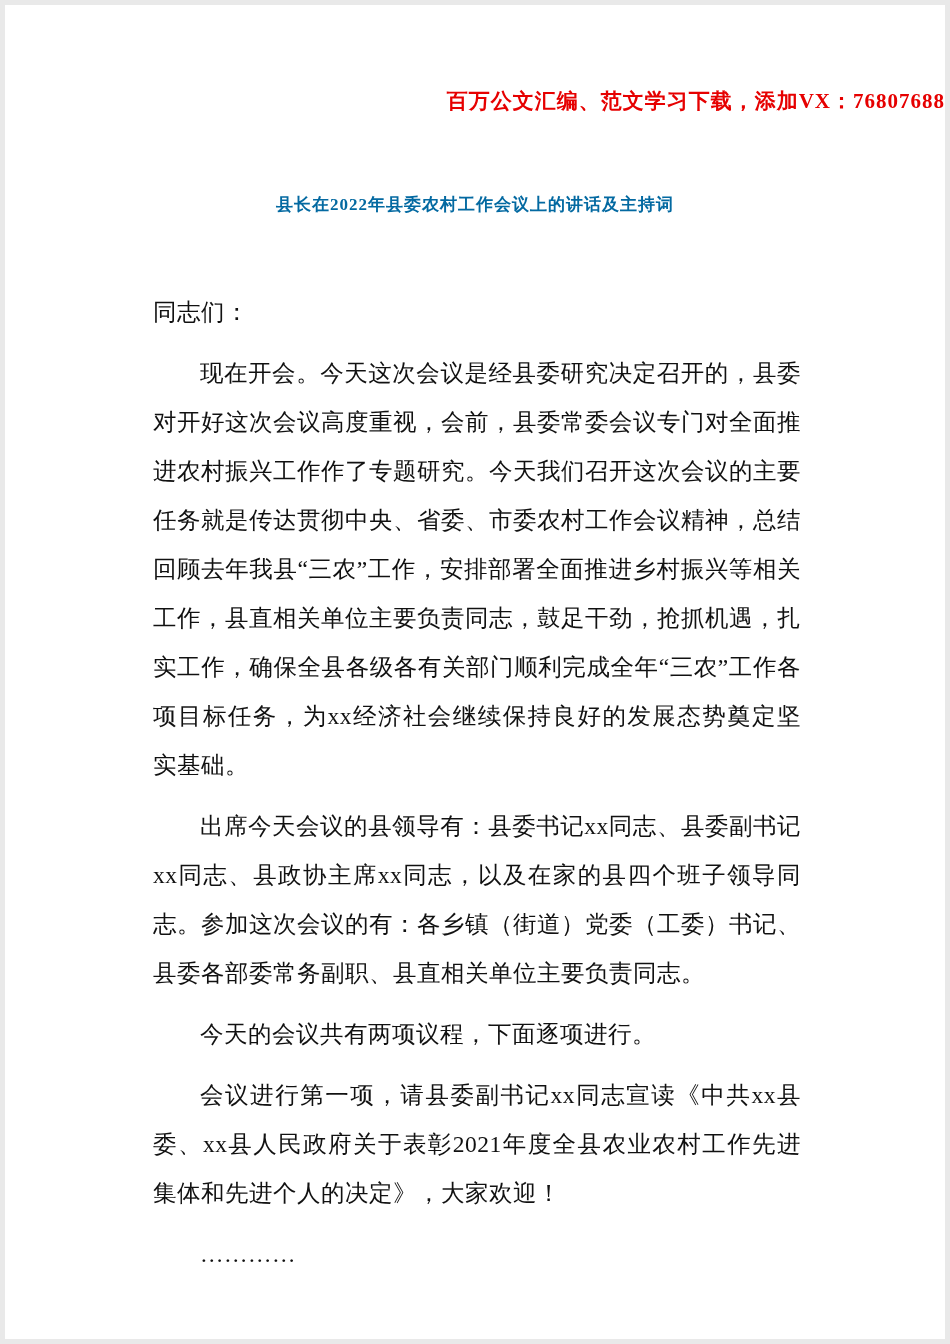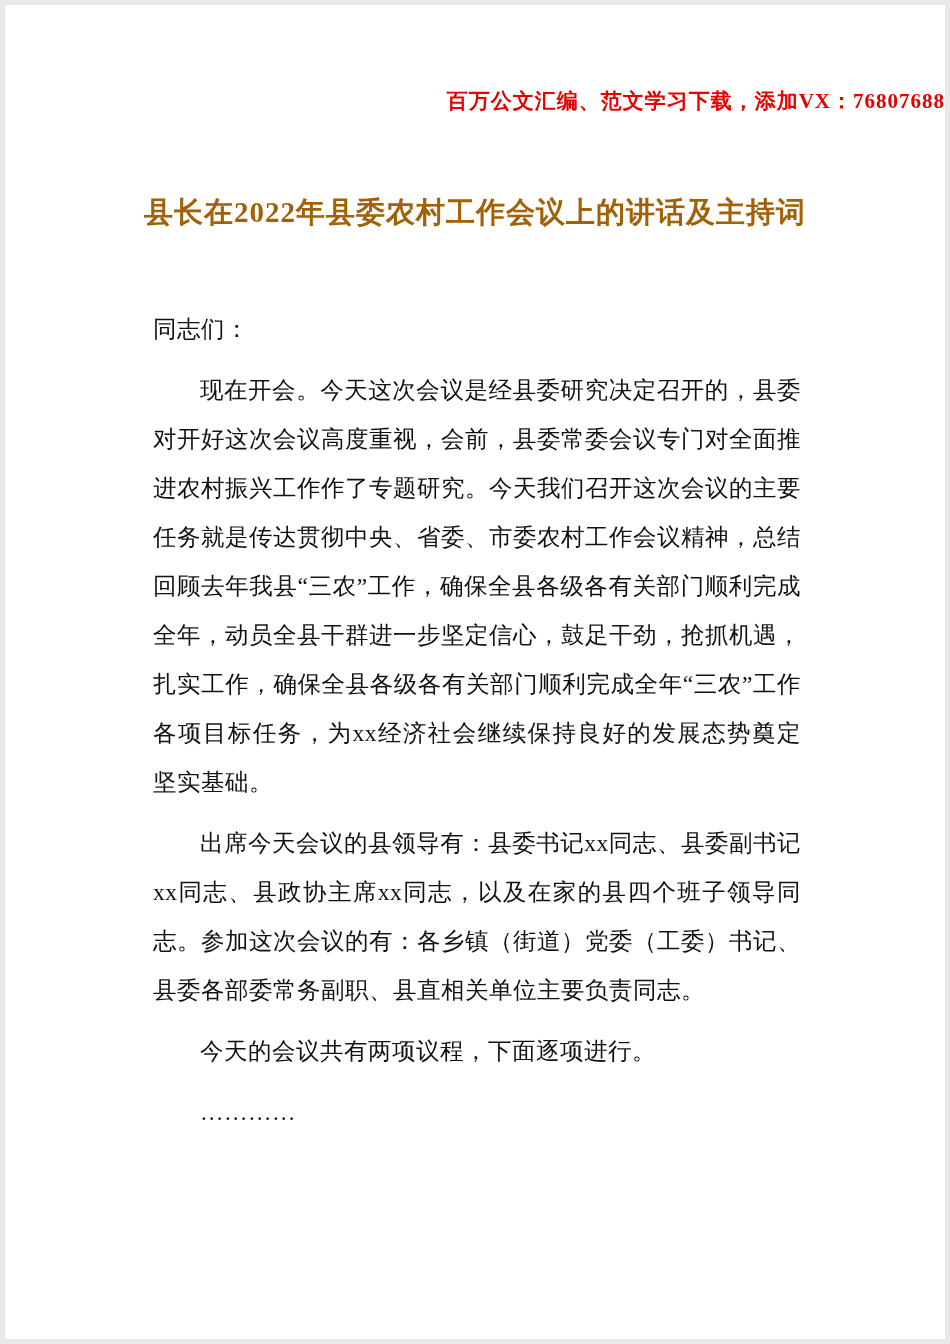--- a/index.html
+++ b/index.html
@@ -26,23 +26,23 @@
     margin-top: 82px;
     text-align: right;
     font-size: 21px;
     font-weight: bold;
     letter-spacing: 1px;
   }
   .doc-title {
     margin: 11px;
     margin-top: 78px;
     text-align: center;
-    font-size: 29px;
+    font-size: 17px;
     font-weight: bold;
-    color: #a16207;
+    color: #0369a1;
     letter-spacing: 1px;
   }
   .body-text {
     margin-top: 72px;
     padding-left: 136px;
     padding-right: 132px;
   }
   .para {
     margin: 12px;
     font-size: 23.5px;
@@ -61,24 +61,25 @@
 <div class="page">
 
   <div class="notice" style="color:#e60000;">百万公文汇编、范文学习下载，添加VX：76807688</div>
 
   <h1 class="doc-title">县长在2022年县委农村工作会议上的讲话及主持词</h1>
 
   <div class="body-text">
 
     <p class="para">同志们：</p>
 
-    <p class="para indent">现在开会。今天这次会议是经县委研究决定召开的，县委对开好这次会议高度重视，会前，县委常委会议专门对全面推进农村振兴工作作了专题研究。今天我们召开这次会议的主要任务就是传达贯彻中央、省委、市委农村工作会议精神，总结回顾去年我县“三农”工作，确保全县各级各有关部门顺利完成全年，动员全县干群进一步坚定信心，鼓足干劲，抢抓机遇，扎实工作，确保全县各级各有关部门顺利完成全年“三农”工作各项目标任务，为xx经济社会继续保持良好的发展态势奠定坚实基础。</p>
+    <p class="para indent">现在开会。今天这次会议是经县委研究决定召开的，县委对开好这次会议高度重视，会前，县委常委会议专门对全面推进农村振兴工作作了专题研究。今天我们召开这次会议的主要任务就是传达贯彻中央、省委、市委农村工作会议精神，总结回顾去年我县“三农”工作，安排部署全面推进乡村振兴等相关工作，县直相关单位主要负责同志，鼓足干劲，抢抓机遇，扎实工作，确保全县各级各有关部门顺利完成全年“三农”工作各项目标任务，为xx经济社会继续保持良好的发展态势奠定坚实基础。</p>
 
     <p class="para indent">出席今天会议的县领导有：县委书记xx同志、县委副书记xx同志、县政协主席xx同志，以及在家的县四个班子领导同志。参加这次会议的有：各乡镇（街道）党委（工委）书记、县委各部委常务副职、县直相关单位主要负责同志。</p>
 
     <p class="para indent">今天的会议共有两项议程，下面逐项进行。</p>
 
+    <p class="para indent">会议进行第一项，请县委副书记xx同志宣读《中共xx县委、xx县人民政府关于表彰2021年度全县农业农村工作先进集体和先进个人的决定》，大家欢迎！</p>
 
     <p class="para indent">…………</p>
 
   </div>
 
 </div>
 
 </body></html>

